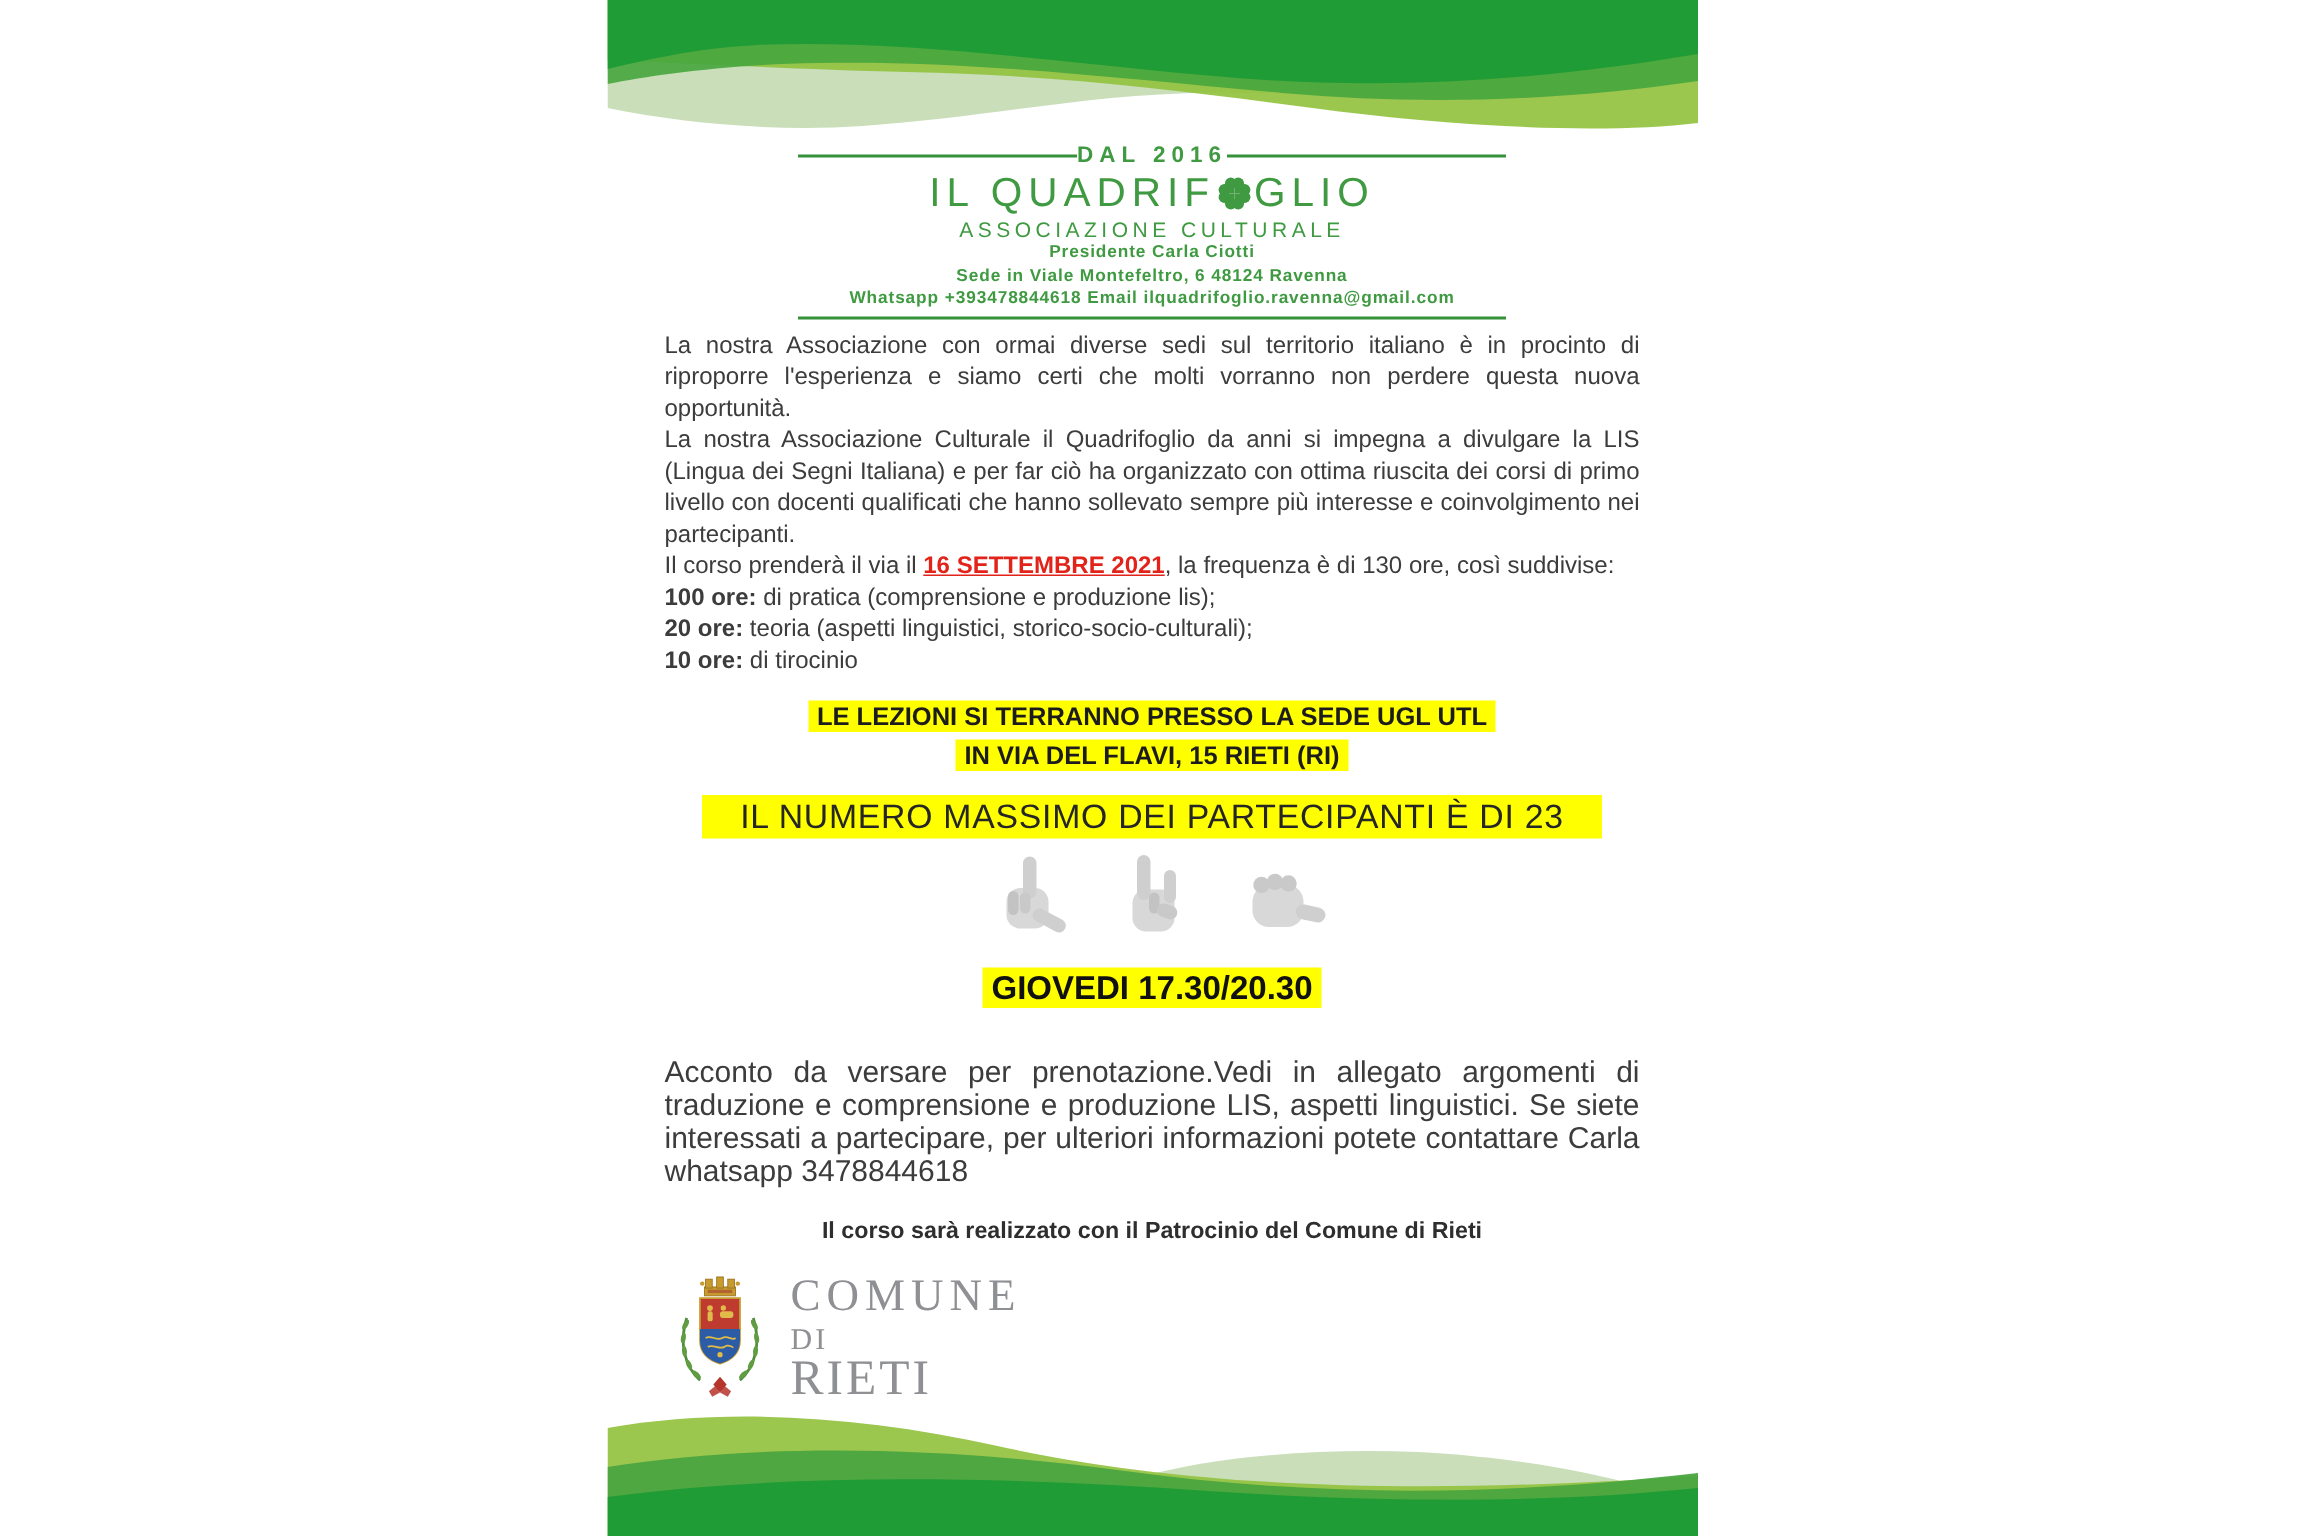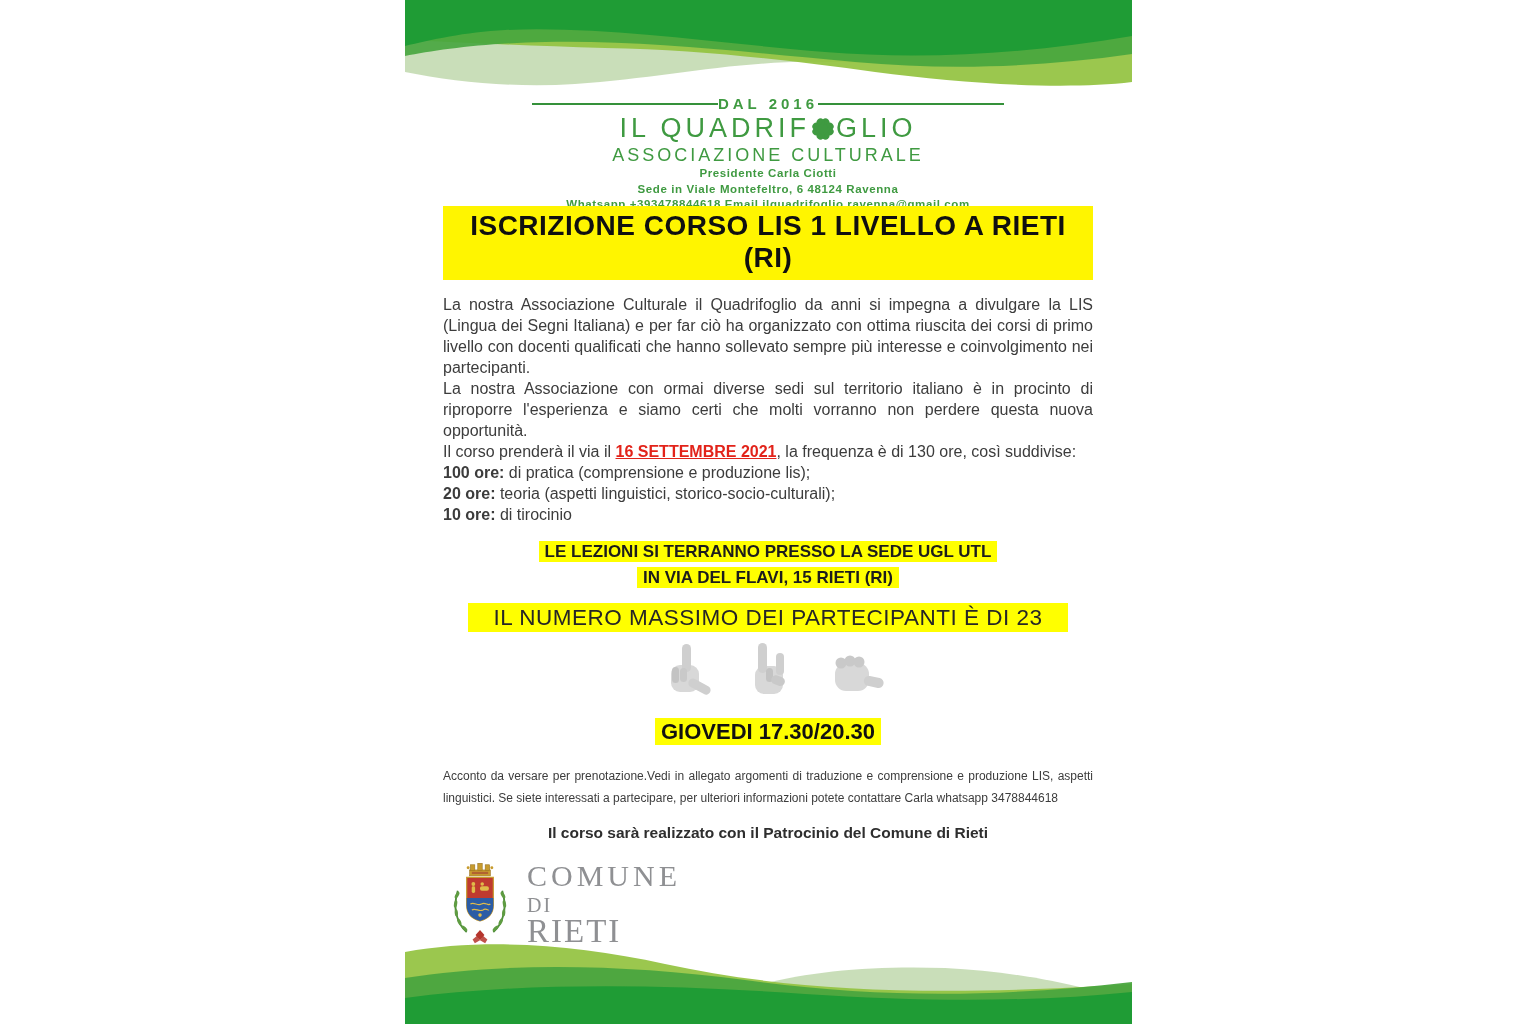--- a/index.html
+++ b/index.html
@@ -10,21 +10,21 @@
   .banner { position:absolute; left:405px; width:727px; display:block; }
   .banner-top { top:0; height:88px; }
   .banner-bottom { bottom:0; height:92px; }
 
   
   .header { position:absolute; top:95px; left:0; width:100%; text-align:center; color:#3f9a41; }
   .since-row { display:flex; align-items:center; width:472px; margin:0 auto; }
   .hline { flex:1; height:2px; background:#35913a; }
   .since { font-size:15px; letter-spacing:4px; font-weight:700; white-space:nowrap; }
   .brand { display:flex; justify-content:center; align-items:center; font-size:27px; letter-spacing:4px; margin-top:1px; font-weight:400; }
-  .brand-sub { font-size:18px; letter-spacing:3px; margin-top:1px; font-weight:400; }
+  .brand-sub { font-size:14px; letter-spacing:3px; margin-top:1px; font-weight:400; }
   .hdr-small { font-size:11.5px; font-weight:700; letter-spacing:0.6px; line-height:1.35; }
   .hdr-rule { width:472px; height:2px; background:#35913a; margin:3px auto 0; }
 
   
   .main { position:absolute; top:206px; left:443px; width:650px; color:#3c3c3c; }
   .title-wrap { text-align:center; }
   .title {
     display:inline-block; background:#fff500; color:#101010;
     font-size:28px; font-weight:700; padding:4px 10px 6px; letter-spacing:0.5px;
   }
@@ -36,21 +36,21 @@
   .venue { margin-top:14px; text-align:center; line-height:1.5; }
   .venue .hl { background:#ffff00; color:#1c1c1c; font-weight:700; font-size:17px; padding:1px 6px; }
   .max-part { margin-top:15px; text-align:center; }
   .max-part .hl { background:#ffff00; color:#262626; font-size:22.5px; padding:2px 25px; letter-spacing:0.5px;text-align:center; }
 
   .hands { margin-top:10px; display:flex; justify-content:center; align-items:flex-end; gap:16px; }
 
   .schedule { margin-top:16px; text-align:center; }
   .schedule .hl { background:#ffff00; color:#111; font-weight:700; font-size:22px; padding:1px 6px; }
 
-  .payment { margin-top:20px; font-size:12px; line-height:22px; text-align:justify; }
+  .payment { margin-top:32px; font-size:20px; line-height:22px; text-align:justify; }
   .patronage { margin-top:15px; text-align:center; font-weight:700; font-size:15.5px; color:#2e2e2e; }
 
   .muni { margin-top:10px; display:flex; align-items:center; gap:10px; }
   .muni-text { font-family:"Liberation Serif", serif; color:#8f9093; text-align:left; line-height:1; }
   .muni-line1 { font-size:30px; letter-spacing:4px; }
   .muni-line2 { margin-top:4px; display:flex; align-items:baseline;flex-direction:column; }
   .muni-di { font-size:20px; letter-spacing:2px; }
   .muni-rieti { font-size:33px; letter-spacing:2px; }
 </style>
 </head>
@@ -108,27 +108,24 @@
     </div>
     <div class="brand-sub">ASSOCIAZIONE CULTURALE</div>
     <div class="hdr-small">Presidente Carla Ciotti</div>
     <div class="hdr-small">Sede in Viale Montefeltro, 6 48124 Ravenna</div>
     <div class="hdr-small">Whatsapp +393478844618 Email ilquadrifoglio.ravenna@gmail.com</div>
     <div class="hdr-rule"></div>
   </div>
 
   <div class="main">
 
-    <div class="title-wrap">
-      <span class="title">ISCRIZIONE CORSO LIS 1 LIVELLO A RIETI (RI)</span>
-    </div>
 
     <div class="body-text">
+      <p>La nostra Associazione con ormai diverse sedi sul territorio italiano è in procinto di riproporre l'esperienza e siamo certi che molti vorranno non perdere questa nuova opportunità.</p>
       <p>La nostra Associazione Culturale il Quadrifoglio da anni si impegna a divulgare la LIS (Lingua dei Segni Italiana) e per far ciò ha organizzato con ottima riuscita dei corsi di primo livello con docenti qualificati che hanno sollevato sempre più interesse e coinvolgimento nei partecipanti.</p>
-      <p>La nostra Associazione con ormai diverse sedi sul territorio italiano è in procinto di riproporre l'esperienza e siamo certi che molti vorranno non perdere questa nuova opportunità.</p>
       <p><span>Il corso prenderà il via il </span><span class="red-date">16 SETTEMBRE 2021</span><span>, la frequenza è di 130 ore, così suddivise:</span></p>
       <p><span class="lead-bold">100 ore:</span><span> di pratica (comprensione e produzione lis);</span></p>
       <p><span class="lead-bold">20 ore:</span><span> teoria (aspetti linguistici, storico-socio-culturali);</span></p>
       <p><span class="lead-bold">10 ore:</span><span> di tirocinio</span></p>
     </div>
 
     <div class="venue">
       <div><span class="hl">LE LEZIONI SI TERRANNO PRESSO LA SEDE UGL UTL</span></div>
       <div><span class="hl">IN VIA DEL FLAVI, 15  RIETI (RI)</span></div>
     </div>

